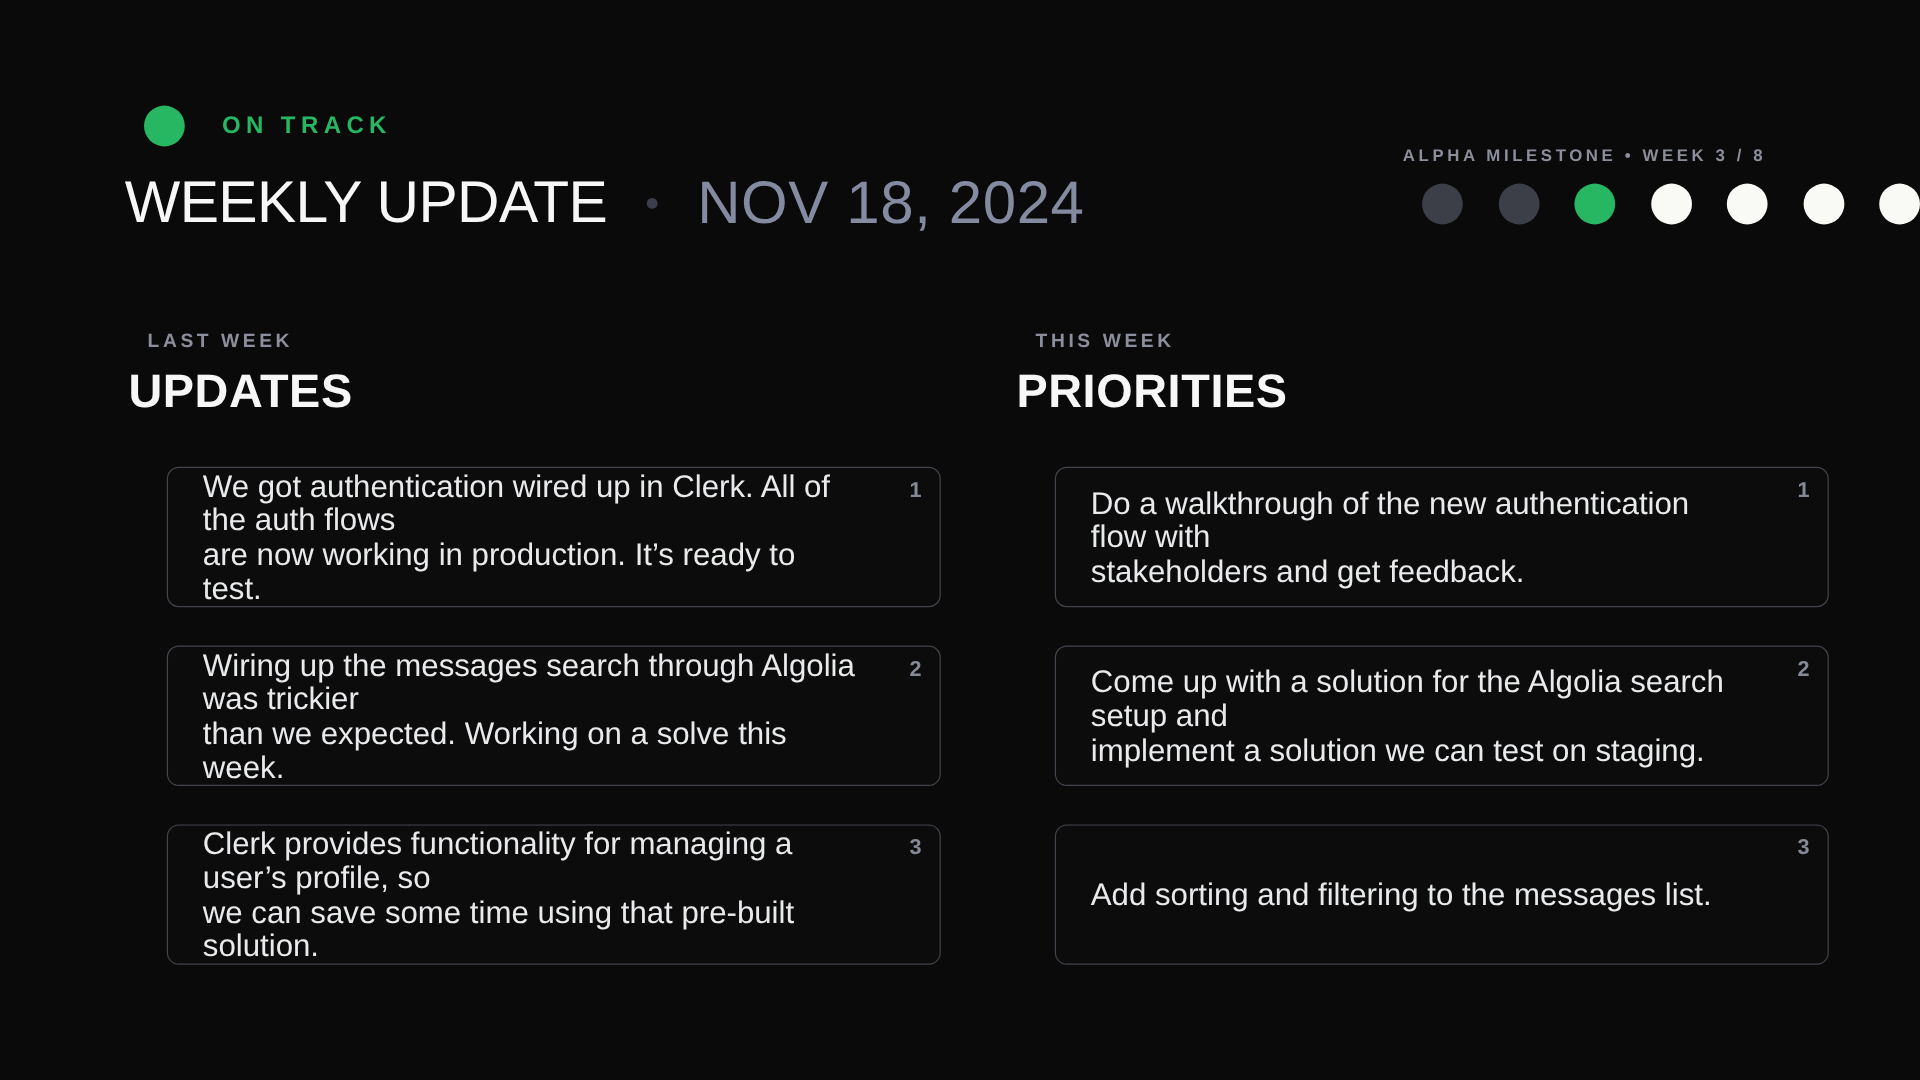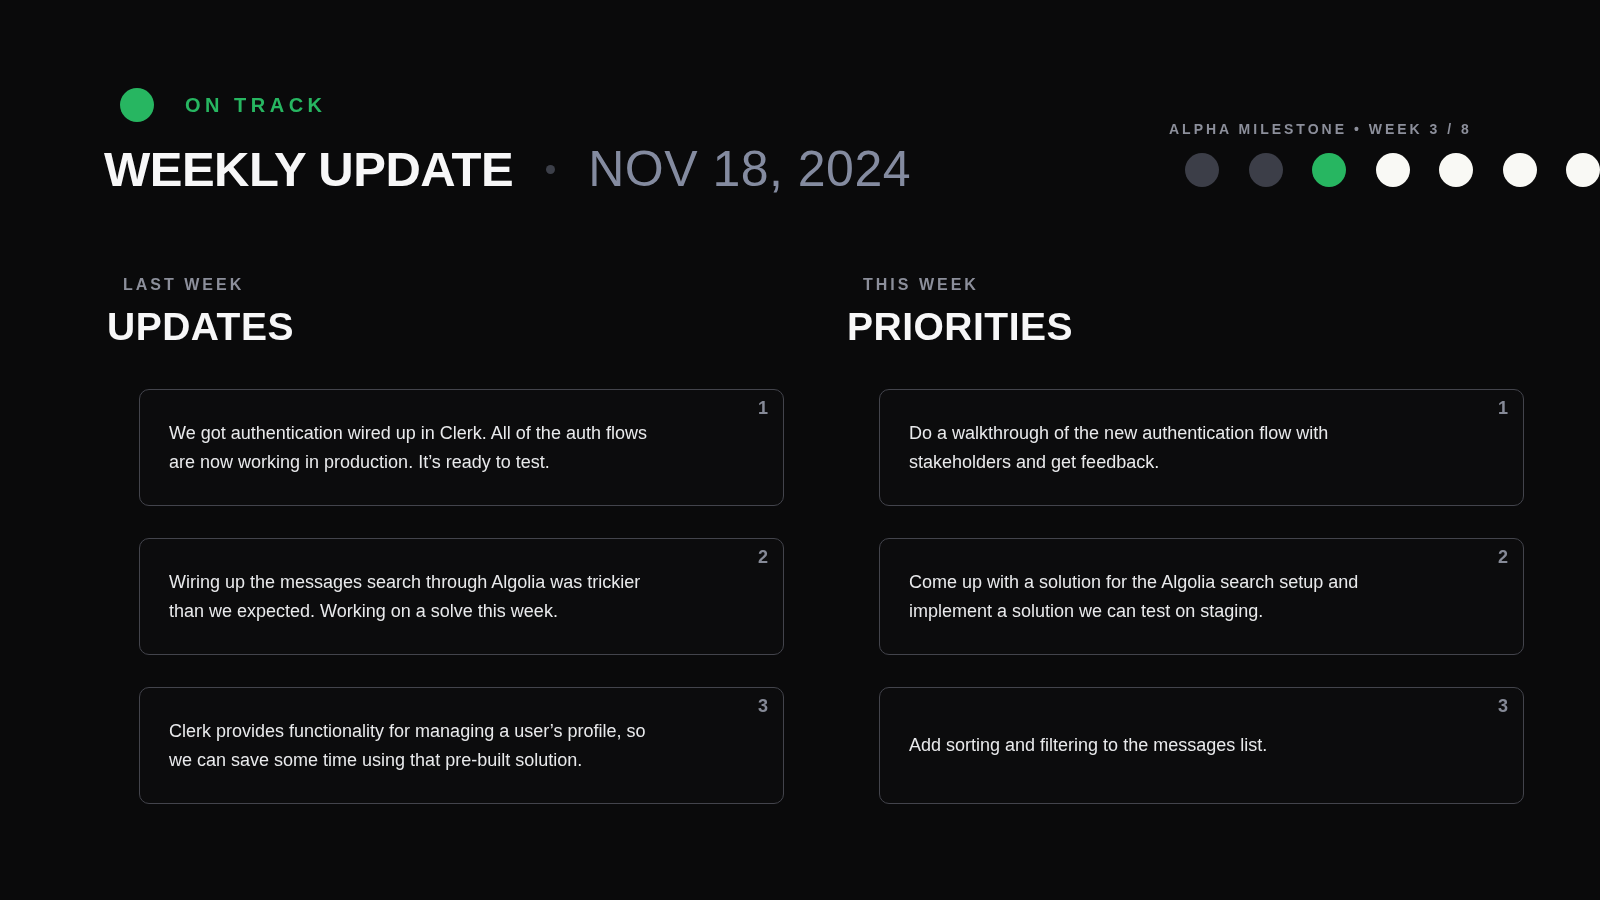--- a/index.html
+++ b/index.html
@@ -22,21 +22,21 @@
     font-family:"Liberation Sans",sans-serif;
     position:relative;overflow:hidden;
   }
 
   
   .status-row{position:absolute;left:88px;top:88px;display:flex;align-items:center;gap:15px;}
   .status-dot{width:34px;height:34px;border-radius:50%;background:var(--accent-green);}
   .status-label{font-size:20px;font-weight:700;letter-spacing:4.5px;color:var(--accent-green);}
 
   .title-row{position:absolute;left:88px;top:138px;display:flex;align-items:center;gap:17px;}
-  .page-title{margin:0;font-size:49px;font-weight:700;letter-spacing:-0.5px;line-height:1.25;color:var(--title-color);}
+  .page-title{margin:0;font-size:49px;font-weight:400;letter-spacing:-0.5px;line-height:1.25;color:var(--title-color);}
   .title-sep{width:9px;height:9px;border-radius:50%;background:#3c3f49;flex:0 0 auto;}
   .report-date{font-size:50px;font-weight:400;letter-spacing:0.5px;color:var(--date-color);line-height:1.25;}
 
   .milestone{position:absolute;left:1137px;top:121px;width:368px;}
   .milestone-label{font-size:14px;font-weight:600;letter-spacing:3px;color:var(--muted-label);white-space:nowrap;}
   .milestone-dots{display:flex;gap:13.5px;margin-top:16px;}
   .mdot{width:34px;height:34px;border-radius:50%;flex:0 0 auto;}
   .mdot[data-state="done"]{background:var(--dot-done);}
   .mdot[data-state="current"]{background:var(--accent-green);}
   .mdot[data-state="upcoming"]{background:var(--dot-upcoming);}
@@ -49,21 +49,21 @@
   .col-heading{margin:14px 0 0;font-size:39px;font-weight:700;letter-spacing:0.5px;line-height:1;color:var(--title-color);}
   .cards{margin-top:43px;display:flex;flex-direction:column;gap:32px;}
   .card{
     position:relative;height:117px;
     border:1px solid var(--card-border);
     border-radius:10px;
     background:rgba(255,255,255,0.013);
     display:flex;align-items:center;
     padding:0 70px 0 29px;
   }
-  .card-text{margin:0;font-size:18px;line-height:28.5px;color:var(--card-text);white-space:pre-line;}
+  .card-text{margin:0;font-size:26px;line-height:28.5px;color:var(--card-text);white-space:pre-line;}
   .card-number{position:absolute;top:9px;right:15px;font-size:18px;font-weight:700;color:var(--card-number);line-height:1;}
 </style>
 </head>
 <body>
 
 <div>
 
   <div class="status-row">
     <span class="status-dot"></span>
     <span class="status-label">ON TRACK</span>

